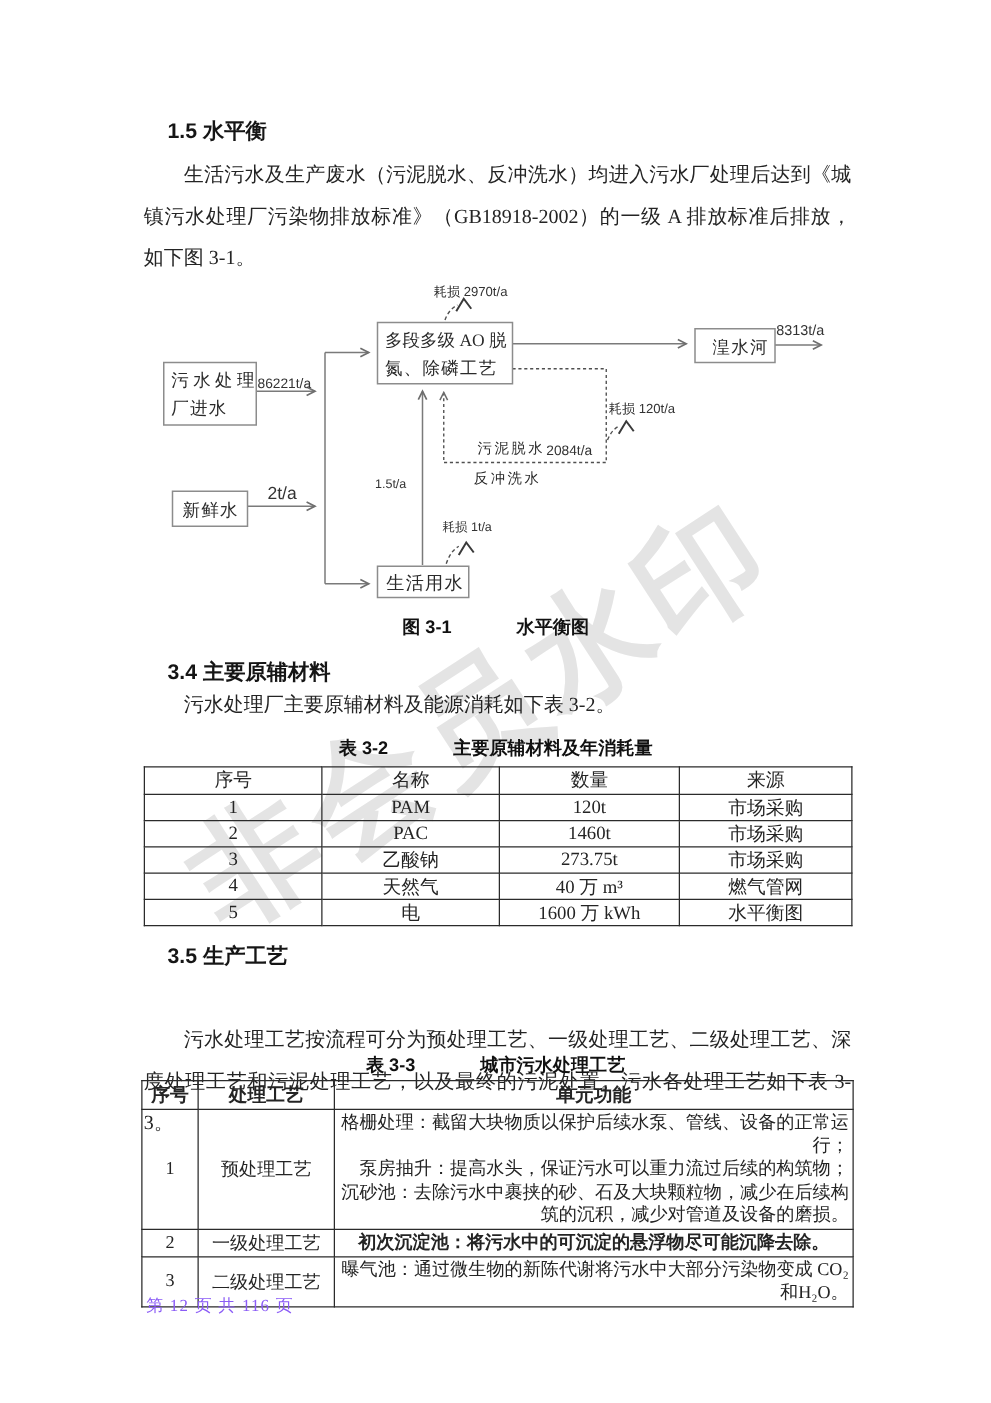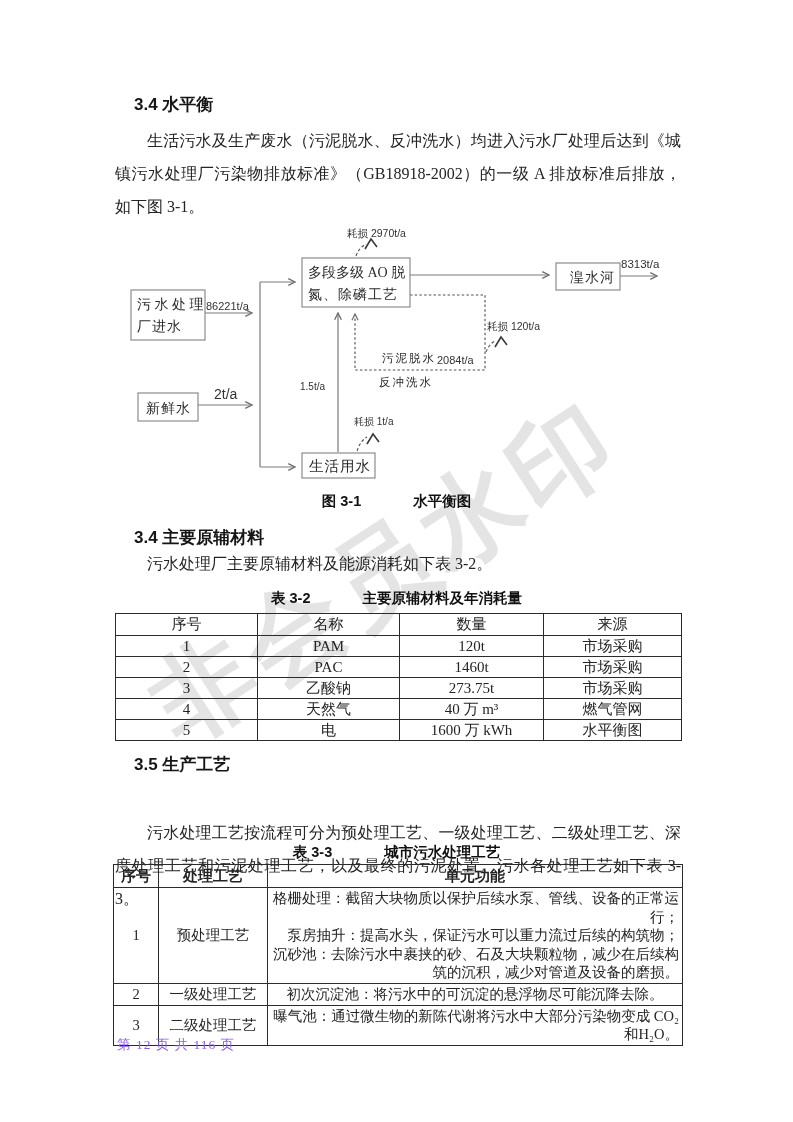--- a/index.html
+++ b/index.html
@@ -31,35 +31,35 @@
   }
   table{border-collapse:collapse;table-layout:fixed;background:transparent;}
   .t2{width:566px;border:1.5px solid #2b2b2b;}
   .t2 td{border:1px solid #2b2b2b;text-align:center;font-size:15px;color:#242424;padding:0;height:20px;}
   .t2 tr.hdr td{height:21px;}
   .t3{width:569px;border:1.5px solid #2b2b2b;}
   .t3 td{border:1px solid #2b2b2b;font-size:14.5px;color:#242424;padding:1px 3px;vertical-align:middle;}
   .t3 td.c{text-align:center;}
   .t3 tr.hdr td{font-weight:bold;text-align:center;height:20px;font-size:15px;}
   .t3 .fn{line-height:18.5px;text-align:right;}
-  .t3 .fn-center{line-height:18.5px;text-align:center;}
+  .t3 .fn-center{line-height:18.5px;text-align:center;font-weight:bold;}
   .footer{
     font-size:13.5px;color:#8b5cf6;letter-spacing:1px;white-space:nowrap;
   }
   svg text{font-family:"Liberation Serif","DejaVu Serif",serif;fill:#2a2a2a;}
   svg text.num{font-family:"Liberation Sans","DejaVu Sans",sans-serif;fill:#333;}
 </style>
 </head>
 <body>
 
 <div class="page">
 
   <div class="watermark">非会员水印</div>
 
-  <div class="abs h-sec" style="left:134px;top:93px;">3.4 水平衡</div>
+  <div class="abs h-sec" style="left:134px;top:93px;">1.5 水平衡</div>
 
   <div class="abs para" style="left:115px;top:124px;">生活污水及生产废水（污泥脱水、反冲洗水）均进入污水厂处理后达到《城镇污水处理厂污染物排放标准》（GB18918-2002）的一级 A 排放标准后排放，如下图 3-1。</div>
 
   <svg class="abs" style="left:113px;top:222px;" width="567" height="266" viewBox="113 222 567 266">
     <defs>
       <marker id="arrow" viewBox="0 0 10 10" refX="8.5" refY="5" markerWidth="8" markerHeight="8" orient="auto-start-reverse">
         <path d="M1.5,1.5 L8.5,5 L1.5,8.5" fill="none" stroke="#6e6e6e" stroke-width="1.4"></path>
       </marker>
     </defs>
 

